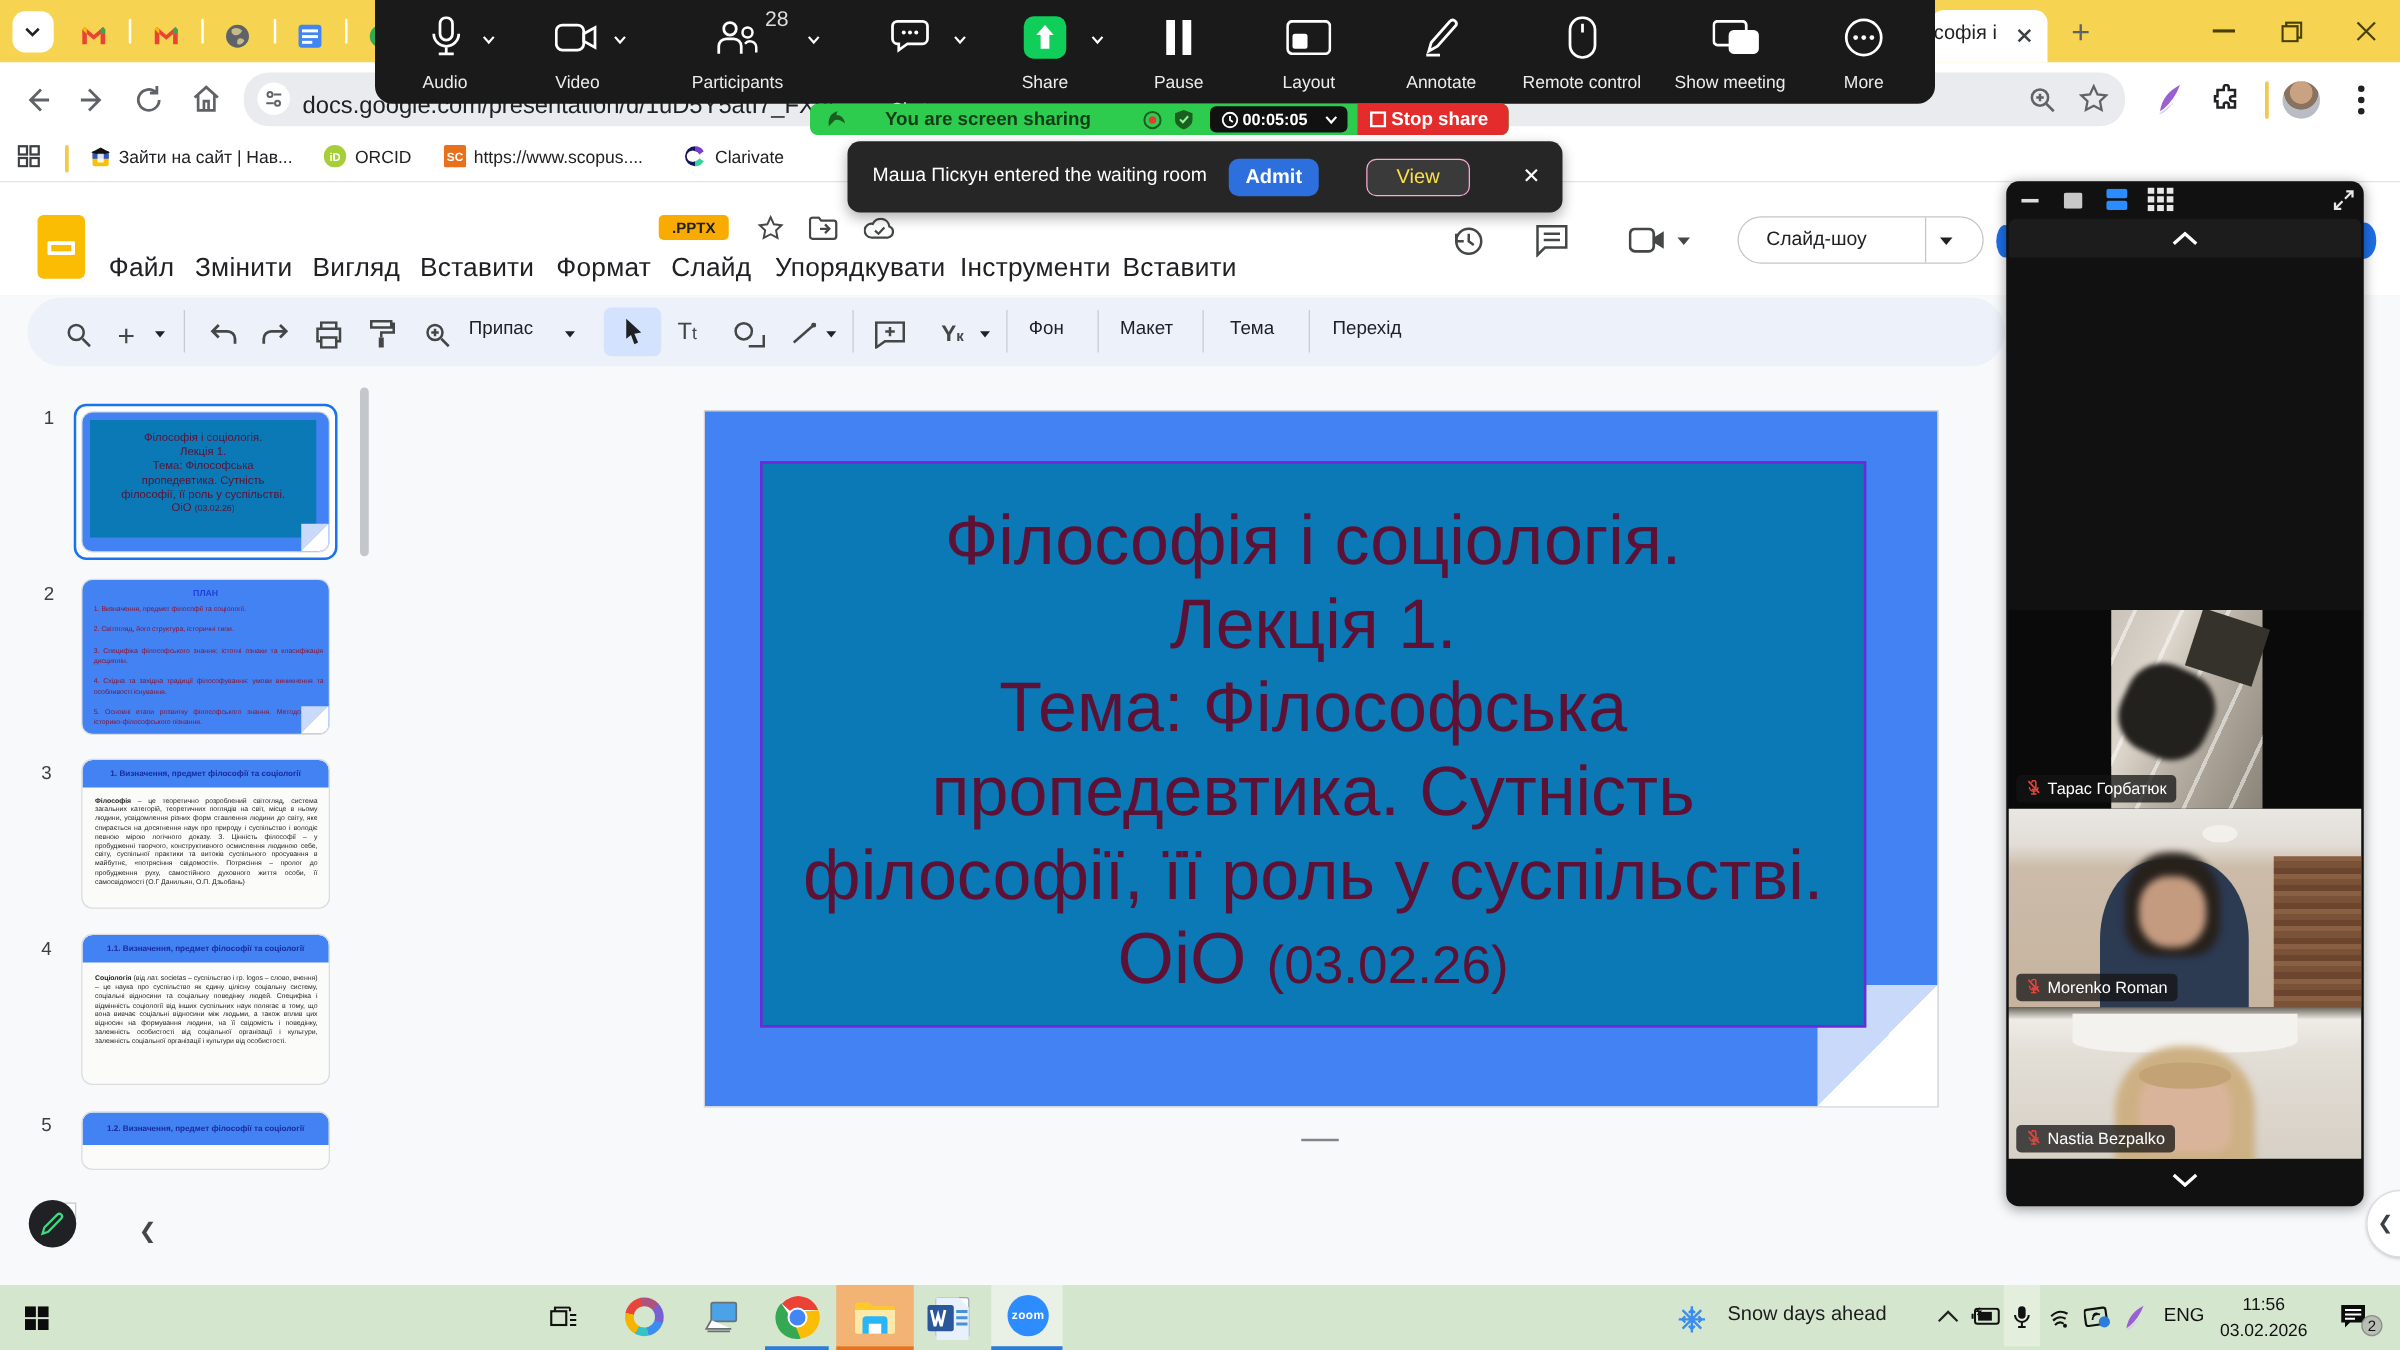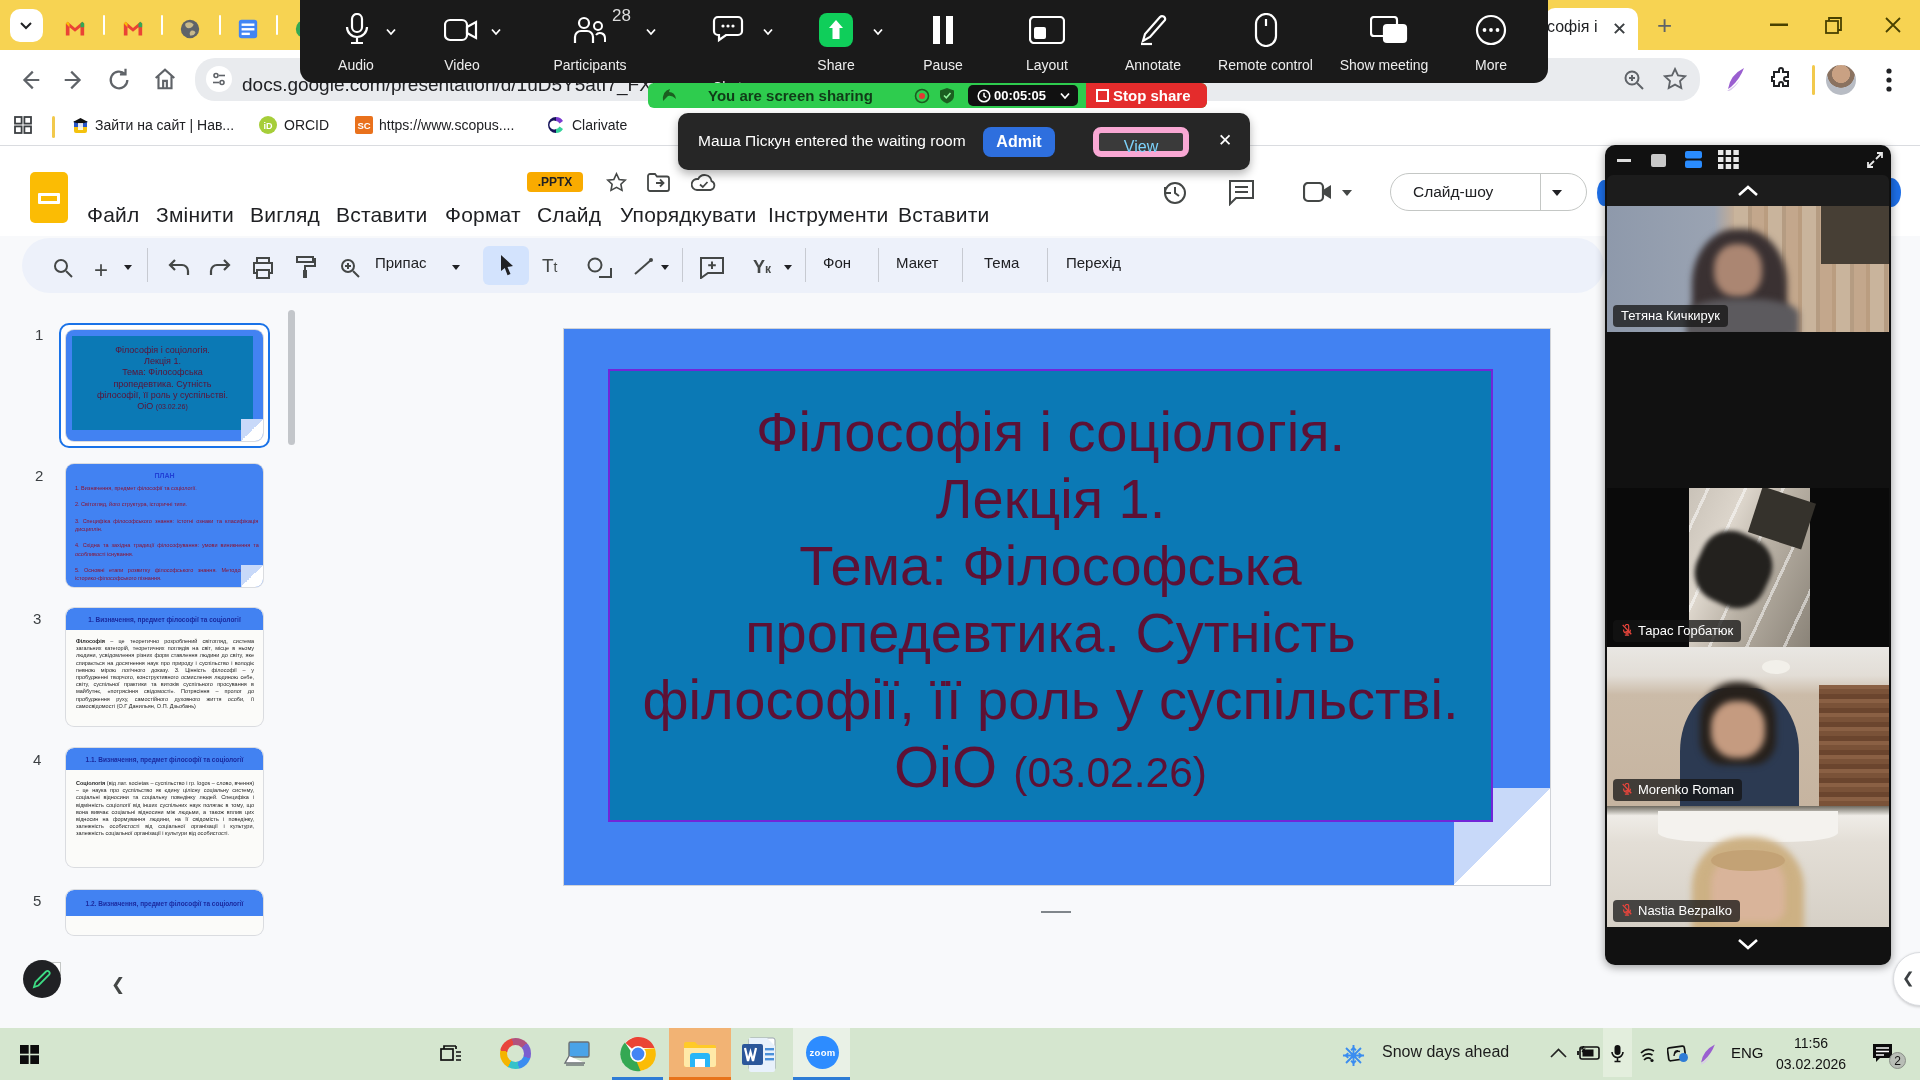--- a/index.html
+++ b/index.html
@@ -87,21 +87,21 @@
 #greenbar .txt { position:absolute; left:60px; top:4px; font-size:15px; font-weight:bold; color:#103c18; }
 #stopshare { position:absolute; right:0; top:0; width:121px; height:25px; background:#e42c2c; }
 #stopshare span { position:absolute; left:27px; top:4px; color:#fff; font-size:15px; font-weight:bold; }
 #timerpill { left:968px; top:85px; width:110px; height:21px; background:#111; border-radius:5px; z-index:5; }
 #timerpill .t { position:absolute; left:26px; top:3px; color:#fff; font-size:13px; font-weight:bold; }
 
 
 #toast { left:678px; top:113px; width:572px; height:57px; background:#262626; border-radius:10px; box-shadow:0 4px 10px rgba(0,0,0,.3); }
 #toast .msg { position:absolute; left:20px; top:19px; color:#fff; font-size:15.5px; }
 #admit { position:absolute; left:305px; top:14px; width:72px; height:30px; background:#2e6fde; border-radius:8px; color:#fff; font-size:16px; font-weight:bold; text-align:center; line-height:30px; }
-#viewbtn { position:absolute; left:415px; top:14px; width:96px; height:30px; background:#3a3a3a; border:6px solid #f9a8d4; border-radius:8px; color:#7dd3fc; font-size:16px; text-align:center; line-height:28px; }
+#viewbtn { position:absolute; left:415px; top:14px; width:83px; height:30px; background:#3a3a3a; border:1px solid #f9a8d4; border-radius:8px; color:#fde047; font-size:16px; text-align:center; line-height:28px; }
 #toastx { position:absolute; left:540px; top:17px; color:#fff; font-size:17px; }
 
 
 #taskbar { left:0; top:1028px; width:1920px; height:52px; background:#d5e6cf; }
 #searchbox { left:60px; top:3px; width:366px; height:46px; background:#fff; position:absolute; }
 #searchbox .t { position:absolute; left:51px; top:13px; font-size:17px; color:#3a3a3a; }
 .tbico { position:absolute; top:8px; width:36px; height:36px; }
 .underline { position:absolute; top:49px; height:3px; }
 #traytime { position:absolute; left:1776px; top:5px; width:70px; text-align:center; font-size:14px; color:#111; line-height:21px; }
 </style>
@@ -427,28 +427,20 @@
       </svg>
   <svg class="abs" style="left:261px;top:6px" width="18" height="18" viewBox="0 0 18 18">
         <path d="M11 2 H16 V7 M16 2 L10 8 M7 16 H2 V11 M2 16 L8 10" stroke="#e8e8e8" stroke-width="1.8" fill="none"></path>
       </svg>
 
   <div class="abs" style="left:2px;top:30px;width:282px;height:31px;background:#1c1c1c;border-radius:6px 6px 0 0;"></div>
   <svg class="abs" style="left:132px;top:40px" width="22" height="12" viewBox="0 0 22 12">
         <path d="M2 10 L11 2 L20 10" stroke="#fff" stroke-width="2.6" fill="none"></path>
       </svg>
 
-  <div class="ztile" style="top:61px;height:126px;background:linear-gradient(90deg,#8e99ab 0%,#9aa3b2 38%,#c3ad97 45%,#c9b49c 100%);">
-    <div style="position:absolute;left:45%;top:0;width:55%;height:100%;background:repeating-linear-gradient(90deg,#c9b49c 0 14px,#b59c82 14px 18px,#c3a78c 18px 30px,#ba9d80 30px 34px);"></div>
-    <div style="position:absolute;right:0;top:0;width:24%;height:46%;background:#473f35;"></div>
-    <div style="position:absolute;left:30%;top:18%;width:34%;height:95%;background:#3a3132;border-radius:46% 46% 10% 10%;filter:blur(3px);"></div>
-    <div style="position:absolute;left:38%;top:30%;width:17%;height:42%;background:#ab8672;border-radius:45%;filter:blur(3px);"></div>
-    <div style="position:absolute;left:28%;top:74%;width:40%;height:30%;background:#5c5a5e;border-radius:40% 40% 0 0;filter:blur(3px);"></div>
-    <div class="zname">Тетяна Кичкирук</div>
-  </div>
 
 
   <div class="ztile" style="top:343px;height:159px;background:#0a0a0a;">
     <div style="position:absolute;left:29%;top:0;width:43%;height:100%;background:linear-gradient(115deg,#c9c2b8 0%,#ddd6cc 30%,#b8b0a4 55%,#8a8378 100%);"></div>
     <div style="position:absolute;left:29%;top:0;width:43%;height:100%;background:repeating-linear-gradient(115deg,transparent 0 16px,rgba(255,255,255,.5) 16px 19px,transparent 19px 34px);"></div>
     <div style="position:absolute;left:32%;top:28%;width:26%;height:46%;background:#23211e;border-radius:40%;transform:rotate(25deg);filter:blur(2px);"></div>
     <div style="position:absolute;left:52%;top:4%;width:20%;height:30%;background:#35322c;transform:rotate(18deg);"></div>
     <div class="zname"><svg class="micoff" viewBox="0 0 14 14">
             <path d="M5 2.5 a2 2 0 0 1 4 0 V7 a2 2 0 0 1 -3.6 1.2 M3 6.5 a4 4 0 0 0 8 .2 M7 11 V13 M4.5 13 h5" stroke="#e8453c" stroke-width="1.4" fill="none"></path>
             <path d="M2 1 L12 12" stroke="#e8453c" stroke-width="1.6"></path>

